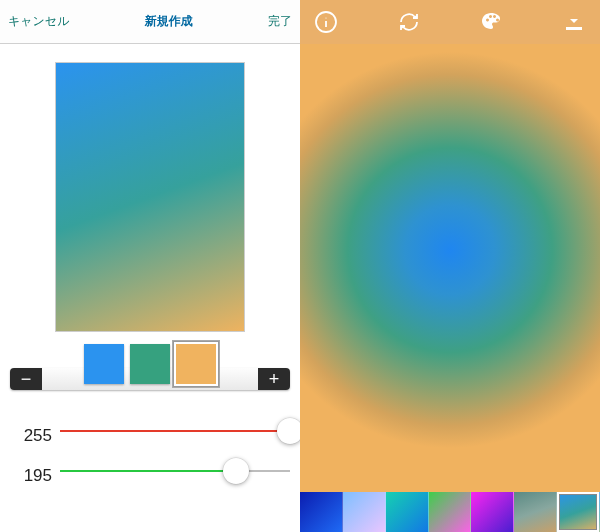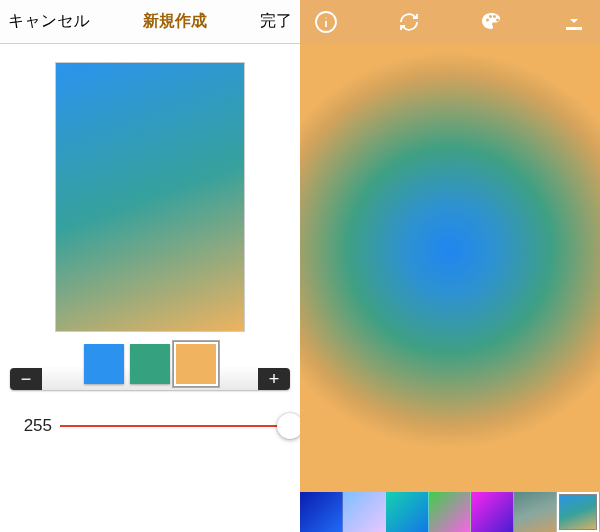--- a/index.html
+++ b/index.html
@@ -3,39 +3,39 @@
 <meta charset="utf-8">
 <style>
   * { box-sizing: border-box; margin: 0; padding: 0; }
   body { font-family: -apple-system, "Helvetica Neue", sans-serif; background: #fff; }
   .wrap { width: 600px; height: 532px; display: flex; }
   .left, .right { width: 300px; height: 532px; position: relative; overflow: hidden; }
   .left { background: #fff; }
 
   
   .navbar { height: 44px; display: flex; align-items: center; justify-content: space-between; padding: 0 8px; border-bottom: 1px solid #d0d0d0; background: #fdfdfd; }
-  .nav-btn { color: #000000; font-size: 16px; background: none; border: none; cursor: pointer; }
-  .nav-title { font-size: 16px; font-weight: 700; color: #a16207; }
+  .nav-btn { color: #0f766e; font-size: 12px; background: none; border: none; cursor: pointer; }
+  .nav-title { font-size: 12px; font-weight: 700; color: #0369a1; }
 
   
   .preview { margin: 18px auto 14px auto; width: 190px; height: 270px; box-shadow: 0 0 0 1px #ccc inset; }
 
   
   .swatch-tray { position: relative; height: 50px; width: 280px; margin: 0 auto 10px auto; }
   .tray-base { position: absolute; left: 0; right: 0; bottom: 6px; height: 22px; background: linear-gradient(#fdfdfd, #e9e9e9); border-radius: 4px; box-shadow: 0 1px 2px rgba(0,0,0,.3); }
   .tray-btn { position: absolute; bottom: 6px; width: 32px; height: 22px; background: #2b2b2b; color: #fff; display: flex; align-items: center; justify-content: center; font-size: 18px; line-height: 1; cursor: pointer; }
   .tray-minus { left: 0; border-radius: 4px 0 0 4px; }
   .tray-plus  { right: 0; border-radius: 0 4px 4px 0; }
   .swatches { position: absolute; left: 50%; transform: translateX(-50%); bottom: 12px; display: flex; gap: 6px; }
   .swatch { width: 40px; height: 40px; box-shadow: 0 1px 2px rgba(0,0,0,.3); cursor: pointer; }
   .swatch.sel { outline: 1px solid #999; outline-offset: 2px; background-clip: padding-box; box-shadow: 0 0 0 3px #fff, 0 0 0 4px #aaa; }
 
   
   .sliders { width: 280px; margin: 0 auto; }
-  .slider-row { display: flex; align-items: center; height: 40px; }
+  .slider-row { display: flex; align-items: flex-end; height: 40px; }
   .slider-val { width: 50px; text-align: right; font-size: 17px; color: #222; padding-right: 8px; }
   .slider-track { position: relative; flex: 1; height: 30px; cursor: pointer; }
   .slider-line { position: absolute; top: 50%; left: 0; width: 100%; height: 2px; transform: translateY(-50%); }
   .slider-line::after { content:""; position:absolute; top:0; right:0; height:2px; background:#bdbdbd; }
   .red   { background: #e43a2a; } .red::after   { width: 0%; }
   .green { background: #27c840; } .green::after { width: 23.5%; }
   .blue  { background: #2a6ee6; } .blue::after  { width: 62.7%; }
   .slider-knob { position: absolute; top: 50%; width: 26px; height: 26px; border-radius: 50%; background: #fff; box-shadow: 0 1px 4px rgba(0,0,0,.35), 0 0 0 .5px rgba(0,0,0,.1); transform: translate(-50%,-50%); }
 
   
@@ -80,20 +80,27 @@
     </div>
 
     <div class="sliders">
         <div class="slider-row">
           <div class="slider-val">255</div>
           <div class="slider-track">
             <div class="slider-line red"></div>
             <div class="slider-knob" style="left:100%"></div>
           </div>
         </div>
+        <div class="slider-row">
+          <div class="slider-val">195</div>
+          <div class="slider-track">
+            <div class="slider-line green"></div>
+            <div class="slider-knob" style="left:76.5%"></div>
+          </div>
+        </div>
       </div>
   </div>
 
   <div class="right">
     <div class="right-bg"></div>
     <div class="right-top">
       <div class="ticon">
         <svg viewBox="0 0 24 24">
             <circle cx="12" cy="12" r="10"></circle>
             <circle cx="12" cy="8" r=".6" fill="#fff" stroke="none"></circle>

